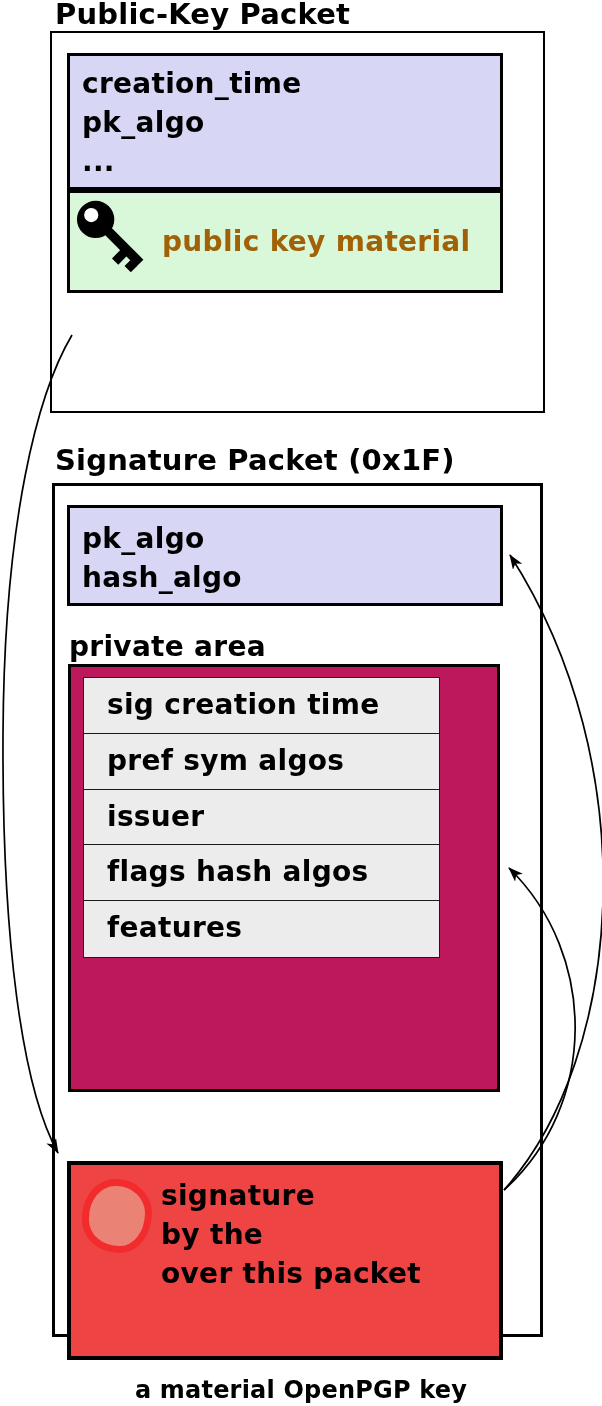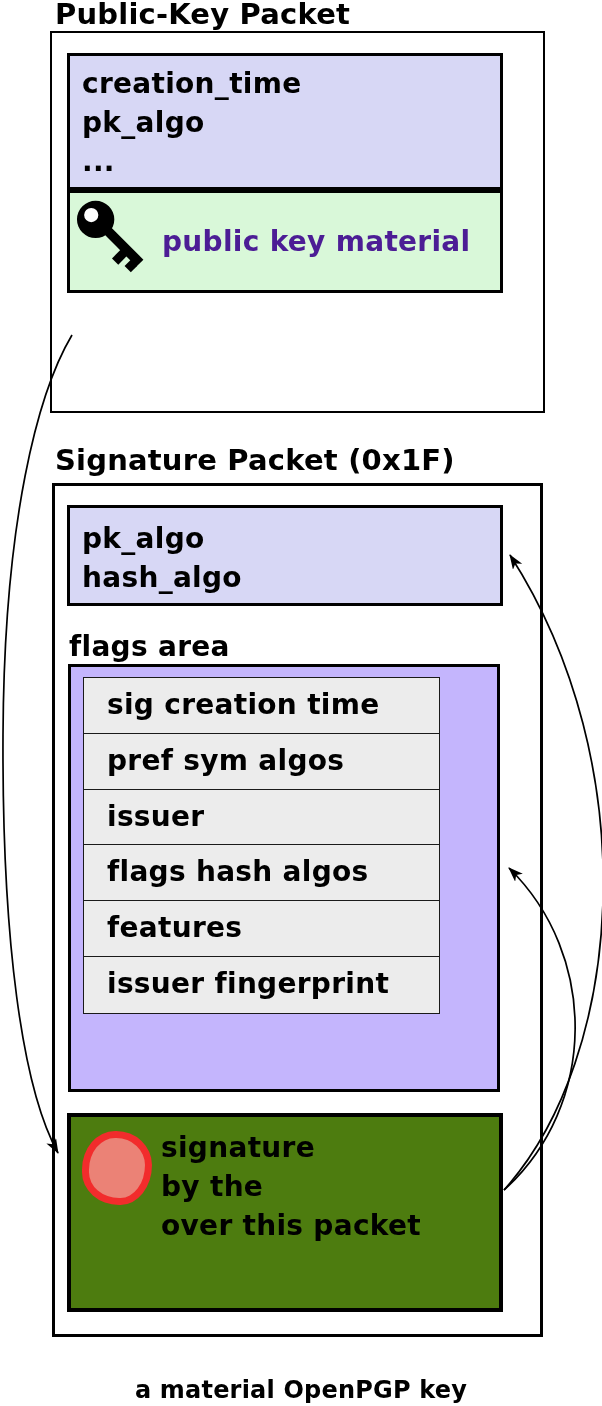--- a/index.html
+++ b/index.html
@@ -18,36 +18,36 @@
   .field-box{
     border:3px solid #000;background:#d7d7f5;
     font-size:28px;line-height:39px;padding:8px 0 0 12px;
     letter-spacing:.3px;
   }
   .green-box{
     border:3px solid #000;background:#d9f8d9;
     display:flex;align-items:center;
   }
   .green-label{
-    color:#4c1d95;font-size:28px;letter-spacing:.3px;margin-left:8px;white-space:nowrap;
+    color:#a16207;font-size:28px;letter-spacing:.3px;margin-left:8px;white-space:nowrap;
   }
   .hashed-label{font-size:28px;letter-spacing:.3px;}
-  .hashed-box{border:3px solid #000;background:#c4b5fd;}
+  .hashed-box{border:3px solid #000;background:#be185d;}
   .subtable{
     position:absolute;left:12px;top:10px;width:357px;
     border:1.5px solid #1a1a1a;box-sizing:border-box;
   }
   .subrow{
     height:55.8px;background:#ececec;border-bottom:1.5px solid #1a1a1a;
     box-sizing:border-box;font-size:28px;line-height:54px;
     padding-left:23px;letter-spacing:.3px;white-space:nowrap;
   }
   .subrow:last-child{border-bottom:none;}
   .yellow-box{
-    border:4px solid #000;background:#4d7c0f;
+    border:4px solid #000;background:#ef4444;margin-top:48px;
   }
   .sig-lines{
     position:absolute;left:90px;top:11px;
     font-size:28px;line-height:39px;letter-spacing:.3px;white-space:nowrap;
   }
   .seal{
     position:absolute;left:11px;top:14px;width:56px;height:60px;
     background:#eb8276;border:7px solid #f22c2c;
     border-radius:48% 52% 46% 54% / 53% 47% 55% 45%;
   }
@@ -86,30 +86,29 @@
 
 <div class="abs title" style="left:55px;top:443px;">Signature Packet (0x1F)</div>
 
 <div class="abs outer-box2" style="left:52px;top:483px;width:491px;height:854px;"></div>
 
 <div class="abs field-box" style="left:67px;top:505px;width:436px;height:101px;padding-top:11px;">
   <div>pk_algo</div>
   <div>hash_algo</div>
 </div>
 
-<div class="abs hashed-label" style="left:69px;top:630px;">flags area</div>
+<div class="abs hashed-label" style="left:69px;top:630px;">private area</div>
 
 <div class="abs hashed-box" style="left:68px;top:664px;width:432px;height:428px;">
   <div class="subtable">
     <div class="subrow">sig creation time</div>
     <div class="subrow">pref sym algos</div>
     <div class="subrow">issuer</div>
     <div class="subrow">flags hash algos</div>
     <div class="subrow">features</div>
-    <div class="subrow">issuer fingerprint</div>
   </div>
 </div>
 
 <div class="abs yellow-box" style="left:67px;top:1113px;width:436px;height:199px;">
   <div class="seal"></div>
   <div class="sig-lines">
     <div>signature</div>
     <div>by the</div>
     <div>over this packet</div>
   </div>

